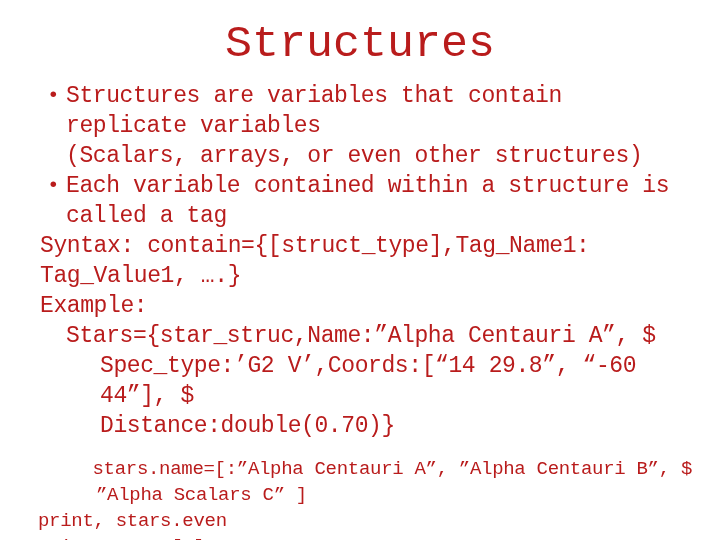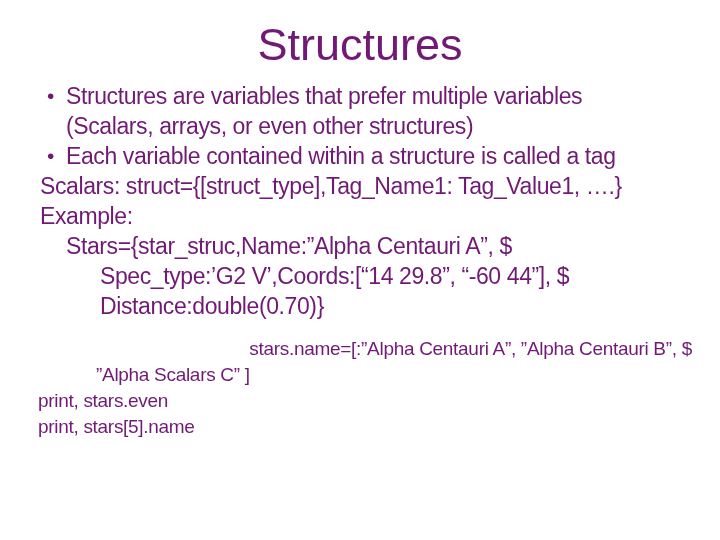--- a/index.html
+++ b/index.html
@@ -5,22 +5,22 @@
   html, body {
     margin: 0;
     padding: 0;
     background: #ffffff;
   }
   .slide {
     position: relative;
     width: 720px;
     height: 540px;
     background: #ffffff;
-    color: #701a75;
-    font-family: Liberation Sans, sans-serif;
+    color: #b91c1c;
+    font-family: Liberation Mono, monospace;
     overflow: hidden;
   }
   .title {
     margin-top: 22px;
     font-size: 45px;
     line-height: 45px;
     text-align: center;
     letter-spacing: 0;
   }
   .content {
@@ -61,30 +61,30 @@
 <body>
 
 <div class="slide">
 
   <div class="title">Structures</div>
 
   <div class="content">
 
     <div class="bullet-item">
       <span class="bullet-glyph">•</span>
-      <div class="line">Structures are variables that prefer multiple variables</div>
+      <div class="line">Structures are variables that contain replicate variables</div>
       <div class="line">(Scalars, arrays, or even other structures)</div>
     </div>
 
     <div class="bullet-item">
       <span class="bullet-glyph">•</span>
       <div class="line">Each variable contained within a structure is called a tag</div>
     </div>
 
-    <div class="line i-0">Scalars: struct={[struct_type],Tag_Name1: Tag_Value1, ….}</div>
+    <div class="line i-0">Syntax: contain={[struct_type],Tag_Name1: Tag_Value1, ….}</div>
 
     <div class="line i-0">Example:</div>
 
     <div class="line i-1">Stars={star_struc,Name:”Alpha Centauri A”, $</div>
 
     <div class="line i-2">Spec_type:’G2 V’,Coords:[“14 29.8”, “-60 44”], $</div>
 
     <div class="line i-2">Distance:double(0.70)}</div>
 
 

